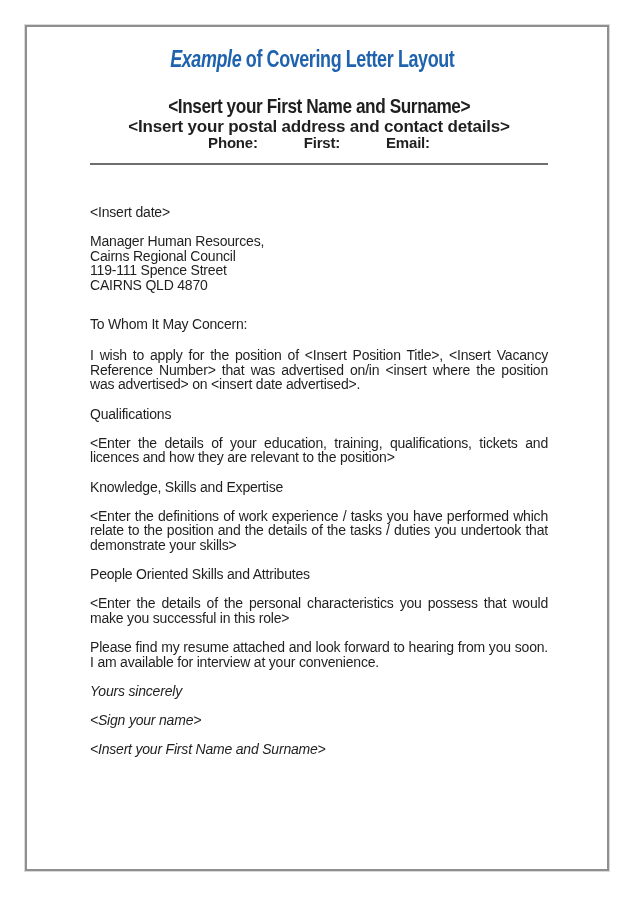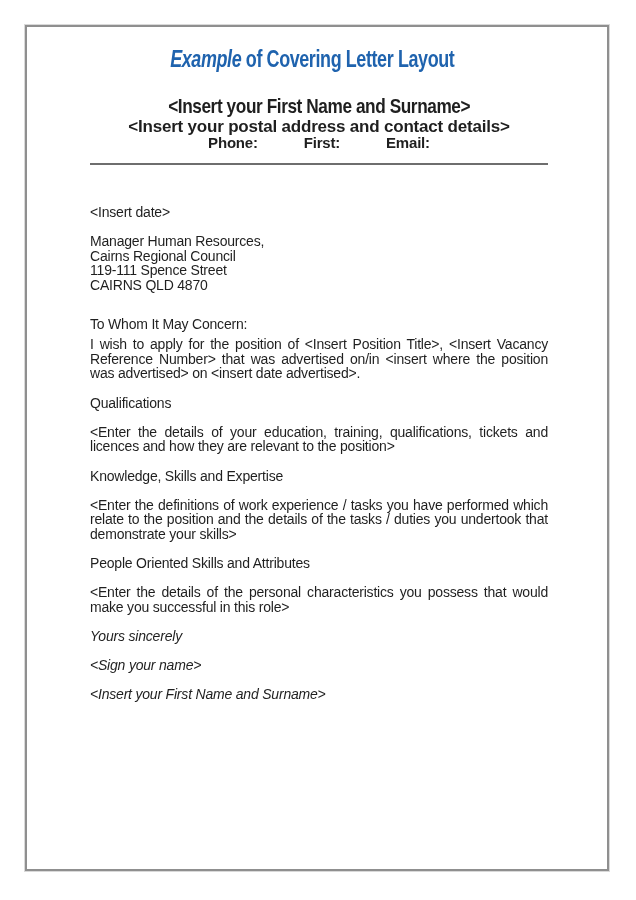--- a/index.html
+++ b/index.html
@@ -92,21 +92,21 @@
   }
   
   .letter {
     font-size: 14px;
     letter-spacing: -0.2px;
     line-height: 14.6px;
     color: #1f1f1f;
   }
   .date-line { margin-top: 40px; margin-bottom: 14.6px; }
   .recipient-block { margin-bottom: 24px; }
-  .salutation { margin-bottom: 6px; }
+  .salutation { margin-bottom: 17px; }
   .letter p {
     margin: 0 0 14.6px 0;
     text-align: justify;
   }
   .letter .sec-heading {
     font-weight: 400;
     margin: 0 0 14.6px 0;
   }
   .closing-group { margin-top: 14.6px; font-style: italic; }
   .closing-group div { margin-bottom: 14.6px; }
@@ -154,20 +154,21 @@
 
       <div class="sec-heading">Qualifications</div>
       <p>&lt;Enter the details of your education, training, qualifications, tickets and licences and how they are relevant to the position&gt;</p>
 
       <div class="sec-heading">Knowledge, Skills and Expertise</div>
       <p>&lt;Enter the definitions of work experience / tasks you have performed which relate to the position and the details of the tasks / duties you undertook that demonstrate your skills&gt;</p>
 
       <div class="sec-heading">People Oriented Skills and Attributes</div>
       <p>&lt;Enter the details of the personal characteristics you possess that would make you successful in this role&gt;</p>
 
+      <p>Please find my resume attached and look forward to hearing from you soon. I am available for interview at your convenience.</p>
 
       <div class="closing-group">
         <div>Yours sincerely</div>
         <div>&lt;Sign your name&gt;</div>
         <div>&lt;Insert your First Name and Surname&gt;</div>
       </div>
 
     </div>
   </div>
 </div>

